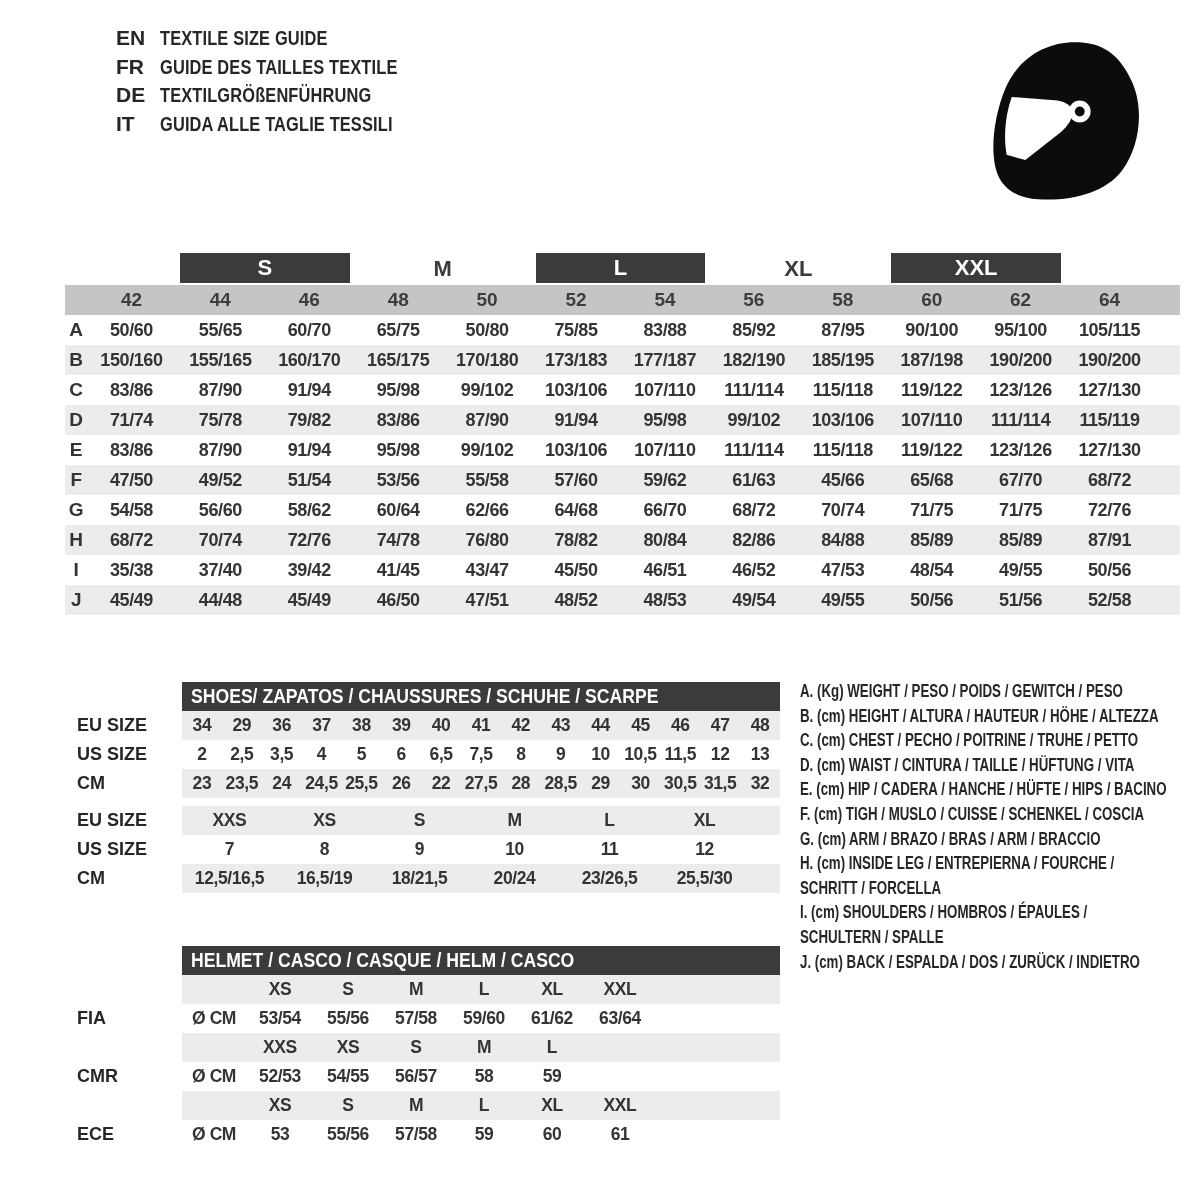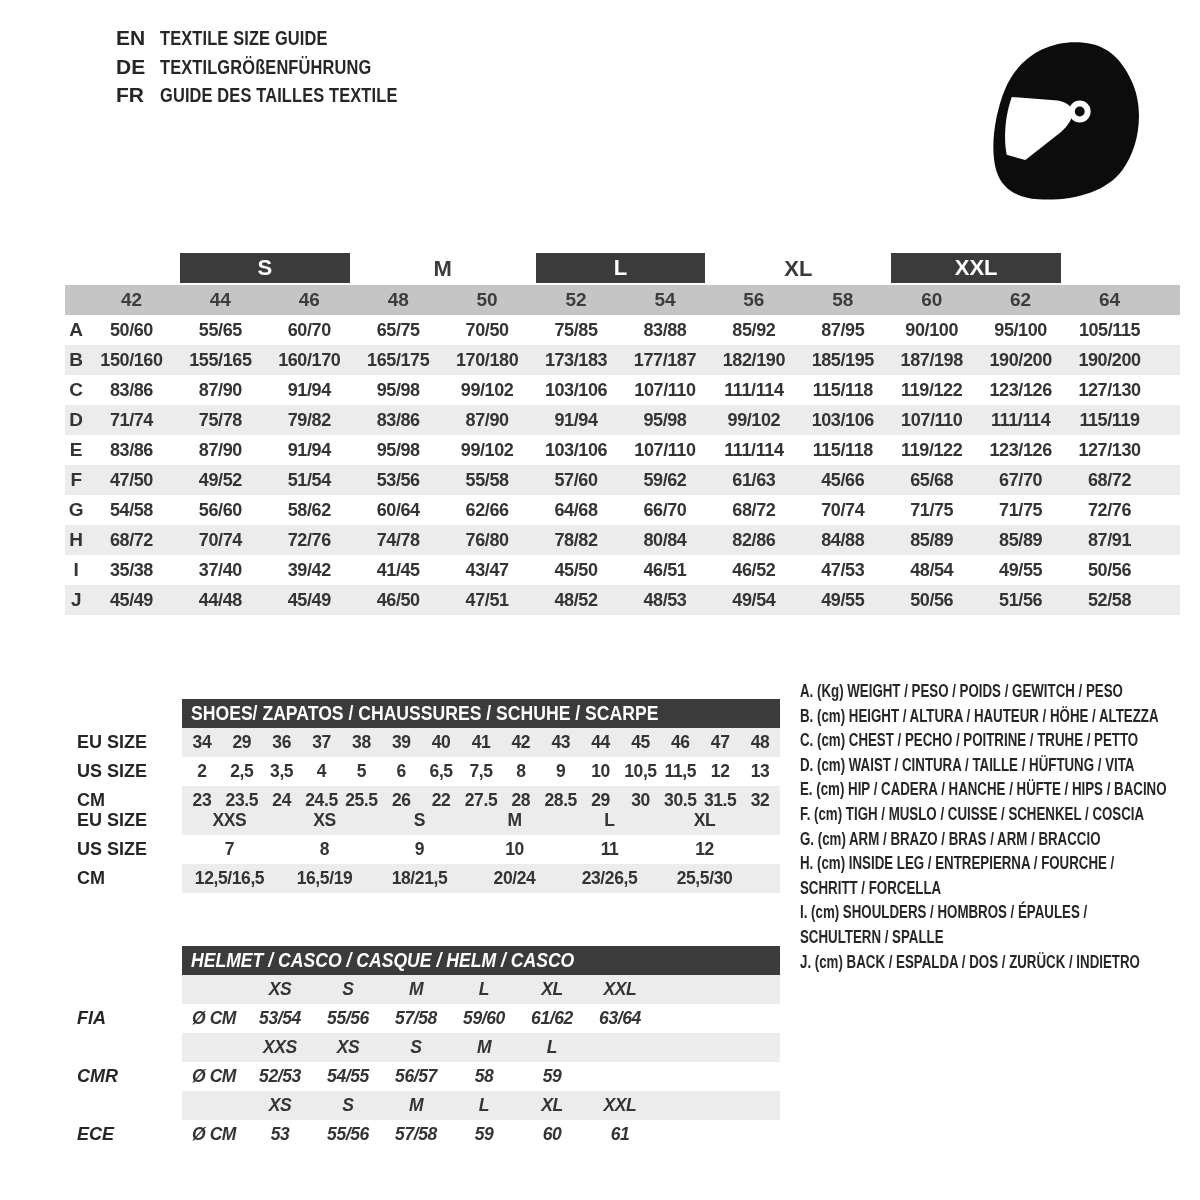--- a/index.html
+++ b/index.html
@@ -36,43 +36,47 @@
   .sec-row{display:flex;height:29px;}
   .sec-label{width:117px;flex:none;display:flex;align-items:center;padding-left:12px;box-sizing:border-box;
              font-weight:bold;font-size:18px;color:#262626;}
   .sec-cells{width:598px;flex:none;display:grid;align-items:center;}
   .sec-cells.gray{background:#ececec;}
   .sec-cell{display:flex;align-items:center;justify-content:center;font-weight:bold;font-size:17.5px;
             letter-spacing:-0.4px;white-space:nowrap;color:#343434;}
   .cols-15{grid-template-columns:repeat(15,1fr);}
   .cols-gloves{grid-template-columns:repeat(6,95px);}
   .cols-helmet{grid-template-columns:64px repeat(6,68px);}
-  #shoes-section{top:699px;}
+  #shoes-section{top:682px;}
   #gloves-section{top:806px;}
-  #helmet-section{top:946px;font-style:italic;}
+  #helmet-section{top:946px;}
   
   .legend{position:absolute;left:800px;top:679px;width:520px;}
   .legend-line{font-weight:bold;font-size:17.5px;line-height:24.6px;color:#262626;
                transform:scaleX(0.76);transform-origin:0 0;white-space:nowrap;}
 </style>
 </head>
 <body>
 
 <div class="lang-list">
     <div class="lang-row">
       <div class="lang-code">EN</div>
       <div class="lang-label">TEXTILE SIZE GUIDE</div>
     </div>
     <div class="lang-row">
+      <div class="lang-code">FR</div>
+      <div class="lang-label">GUIDE DES TAILLES TEXTILE</div>
+    </div>
+    <div class="lang-row">
       <div class="lang-code">DE</div>
       <div class="lang-label">TEXTILGRÖßENFÜHRUNG</div>
     </div>
     <div class="lang-row">
-      <div class="lang-code">FR</div>
-      <div class="lang-label">GUIDE DES TAILLES TEXTILE</div>
+      <div class="lang-code">IT</div>
+      <div class="lang-label">GUIDA ALLE TAGLIE TESSILI</div>
     </div>
   </div>
 
 <svg class="helmet-icon" viewBox="0 0 100 100" aria-hidden="true">
   <path fill="#0c0c0c" d="M60 4.5 C39 2.5 21.5 13 13.5 32 C7.5 46.5 4.5 67 8.5 80
            C11.5 90 20 95.8 33 96.6 C52 97.8 72.5 93 82.5 79.5
            C93 65.5 95.5 43 88 27 C81.5 12.5 72 5.6 60 4.5 Z"></path>
   <path fill="#ffffff" d="M17.5 36.5 L44.5 38.5 C49.5 39.5 52.5 41.5 53.5 45
            C53.5 49 50.5 53.5 46.5 57 L25.5 73.5 L14.5 70.5
            C12.5 59.5 13.8 47 17.5 36.5 Z"></path>
@@ -103,21 +107,21 @@
       <div class="t-band-cell">62</div>
       <div class="t-band-cell">64</div>
     </div>
   <div>
       <div class="t-grid t-row">
         <div class="t-cell t-rowlabel">A</div>
         <div class="t-cell">50/60</div>
         <div class="t-cell">55/65</div>
         <div class="t-cell">60/70</div>
         <div class="t-cell">65/75</div>
-        <div class="t-cell">70/50</div>
+        <div class="t-cell">50/80</div>
         <div class="t-cell">75/85</div>
         <div class="t-cell">83/88</div>
         <div class="t-cell">85/92</div>
         <div class="t-cell">87/95</div>
         <div class="t-cell">90/100</div>
         <div class="t-cell">95/100</div>
         <div class="t-cell">105/115</div>
       </div>
       <div class="t-grid t-row striped">
         <div class="t-cell t-rowlabel">B</div>

